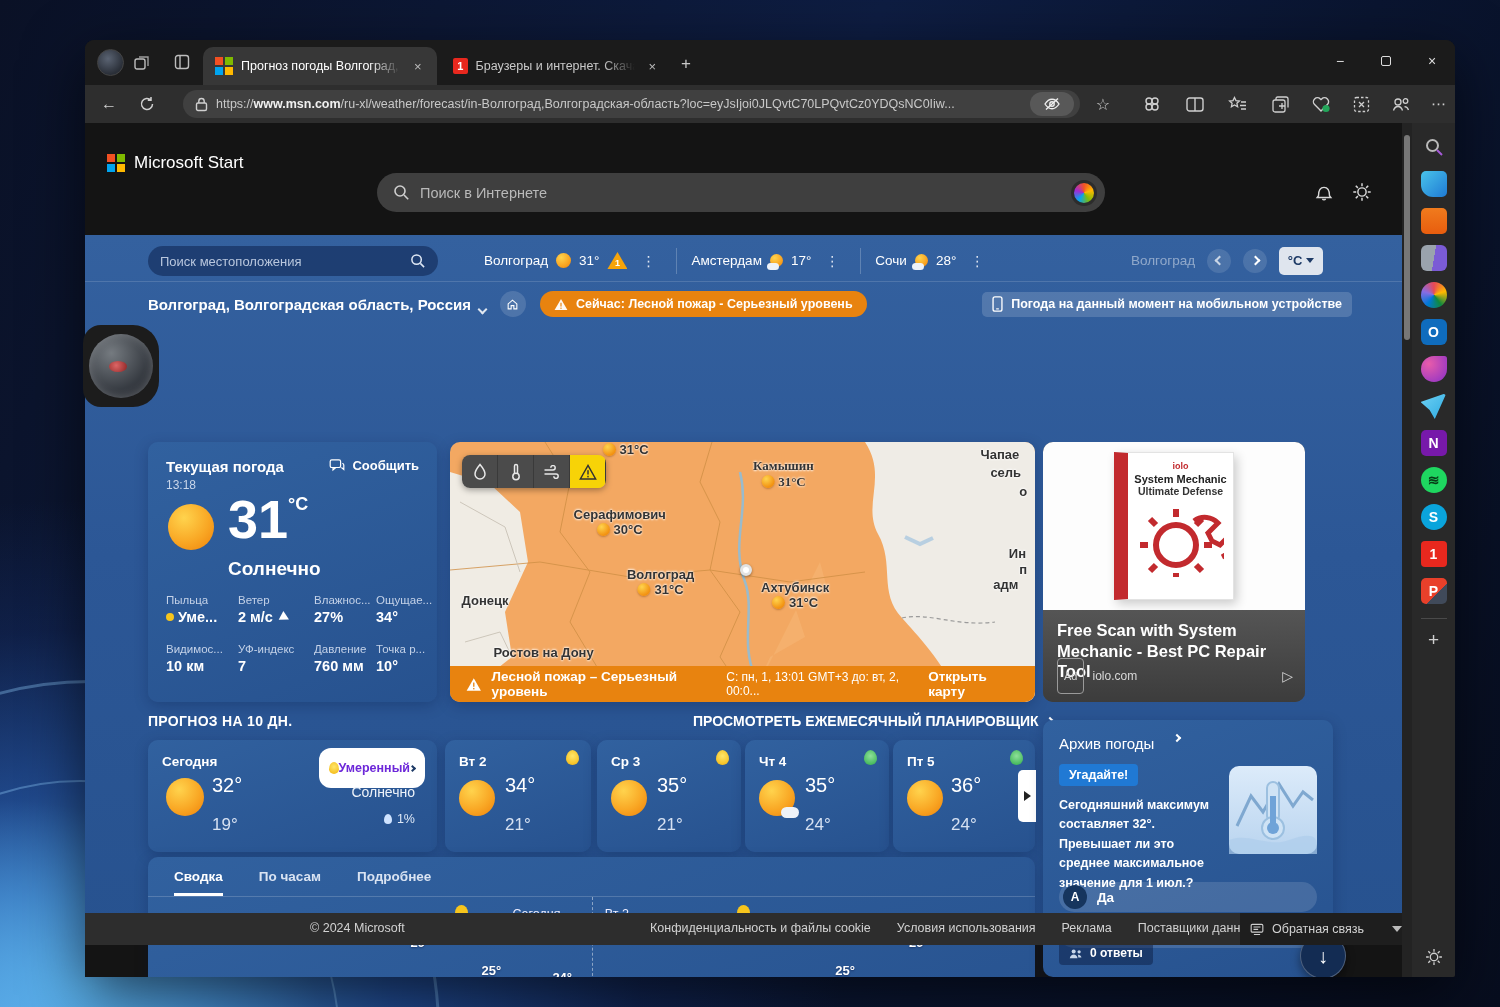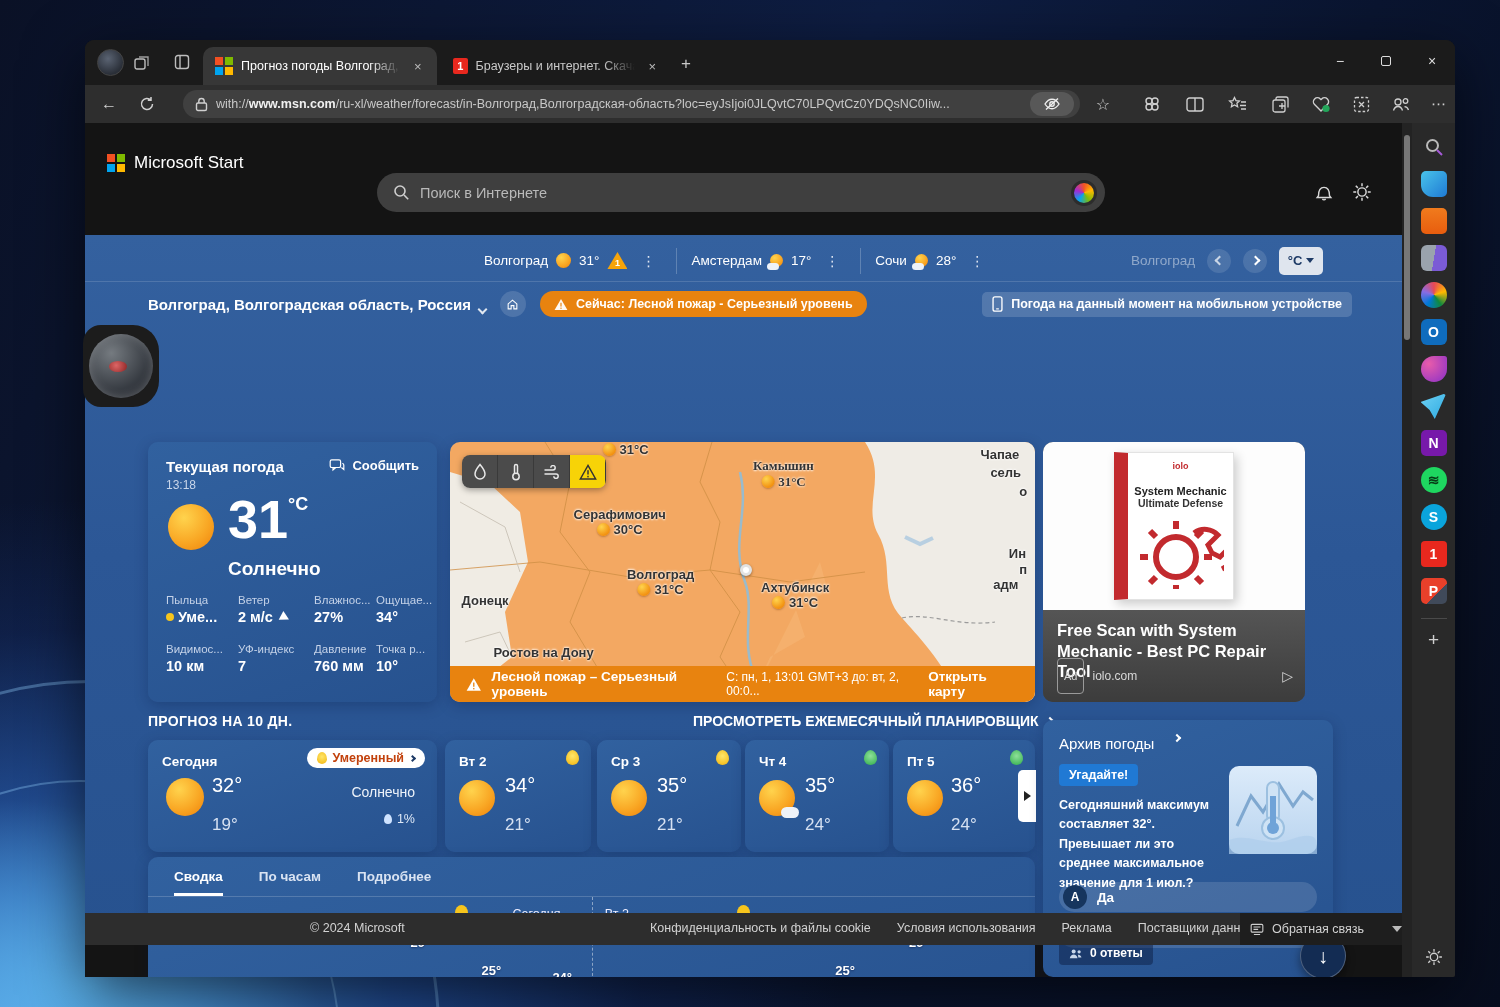--- a/index.html
+++ b/index.html
@@ -96,39 +96,39 @@
   .mdot{width:12px;height:12px;border-radius:50%;background:#fff;border:3px solid #e2e2e2;box-shadow:0 1px 3px rgba(0,0,0,.4)}
   .mapalert{position:absolute;left:0;right:0;bottom:0;height:36px;background:#e8830f;display:flex;align-items:center;gap:10px;padding:0 16px;color:#fff}
   .mapalert .t1{font-size:13.5px;font-weight:bold}
   .mapalert .t2{font-size:12px}
   .mapalert .open{margin-left:auto;font-size:13.5px;font-weight:bold}
   
   .adcard{left:958px;top:207px;width:262px;height:260px;border-radius:10px;overflow:hidden;background:#454545}
   .adimg{position:absolute;left:0;top:0;right:0;height:168px;background:#fdfdfd;display:flex;align-items:center;justify-content:center}
   .adbox{width:120px;height:148px;background:#fff;border:1px solid #e3e3e3;border-left:14px solid #c22a2e;box-shadow:3px 4px 10px rgba(0,0,0,.2);padding:8px 6px;text-align:center;position:relative}
   .adbox .br{color:#c22a2e;font-size:9px;font-weight:bold}
-  .adbox .l1{font-size:11px;font-weight:bold;color:#222;margin-top:14px}
+  .adbox .l1{font-size:11px;font-weight:bold;color:#222;margin-top:2px}
   .adbox .l2{font-size:10.5px;font-weight:bold;color:#333}
   .adtxt{position:absolute;left:0;right:0;bottom:0;height:92px;background:linear-gradient(180deg,#555,#3c3c3c);padding:10px 14px 8px}
   .adtxt .h{font-size:16.5px;font-weight:bold;line-height:1.25}
   .adfoot{position:absolute;left:14px;right:12px;bottom:8px;display:flex;align-items:center;gap:8px;font-size:12px;color:#d8d8d8}
   .adbadge{border:1px solid #9a9a9a;border-radius:4px;padding:11px 6px;font-size:11px}
   .adplay{margin-left:auto;font-size:14px;color:#cfcfcf}
   
   .fhead{position:absolute;left:63px;top:478px;font-size:14px;font-weight:bold;letter-spacing:.3px}
   .planner{position:absolute;left:608px;top:478px;font-size:14px;font-weight:bold;display:flex;align-items:center;gap:8px}
   .daycard{position:absolute;top:505px;height:112px;padding:12px 14px}
   .daycard .dl{font-size:13.5px;font-weight:bold}
   .pollen-ic{position:absolute;right:12px;top:10px;width:13px;height:15px;border-radius:50% 50% 50% 50%/60% 60% 40% 40%}
   .pol-y{background:radial-gradient(circle at 50% 40%,#ffe66a,#f2b40c)}
   .pol-g{background:radial-gradient(circle at 50% 40%,#8fe09a,#2fae4a)}
   .hilo{position:absolute;left:64px;top:34px}
   .hilo .hi{font-size:20px;font-weight:normal}
   .hilo .lo{font-size:17px;color:#d6e1f2;margin-top:8px}
-  .todaybadge{position:absolute;right:12px;top:8px;height:20px;background:#fff;color:#c2410c;border-radius:12px;display:flex;align-items:center;gap:6px;padding:0 10px;font-size:12.5px;font-weight:bold}
+  .todaybadge{position:absolute;right:12px;top:8px;height:40px;background:#fff;color:#6d28d9;border-radius:12px;display:flex;align-items:center;padding:0 10px;font-size:12.5px;font-weight:bold}
   .todaycond{position:absolute;right:22px;top:44px;font-size:14px;color:#eef3fa}
   .precip{position:absolute;right:22px;top:72px;font-size:12.5px;color:#dfe9f7;display:flex;gap:5px;align-items:center}
   .drop{width:8px;height:10px;background:#cfe3ff;border-radius:50% 50% 50% 50%/60% 60% 40% 40%}
   .nextbtn{position:absolute;left:933px;top:535px;width:18px;height:52px;background:#fff;border-radius:5px 0 0 5px;display:flex;align-items:center;justify-content:center;color:#222}
   .nextbtn .tri{width:0;height:0;border-top:5px solid transparent;border-bottom:5px solid transparent;border-left:7px solid #222}
   
   .sumpanel{left:63px;top:622px;width:887px;height:200px;overflow:hidden}
   .sumtabs{display:flex;gap:36px;padding:12px 26px 0;font-size:13.5px;font-weight:bold;color:#d9e3f2;border-bottom:1px solid rgba(255,255,255,.18);height:40px}
   .sumtabs .t{padding-bottom:10px}
   .sumtabs .t.on{color:#fff;border-bottom:3px solid #fff}
@@ -235,21 +235,21 @@
           <path d="M13.5 8a5.5 5.5 0 1 1-1.6-3.9M12 1v3.3H8.8" fill="none" stroke="#cfcfcf" stroke-width="1.5"></path>
         </svg>
     </div>
     <div class="urlpill">
       <svg class="ic" width="13" height="15" viewBox="0 0 13 15" style="margin-right:8px;flex:0 0 auto">
           <g fill="none" stroke="#cfcfcf" stroke-width="1.4">
             <rect x="1.5" y="6" width="10" height="7.5" rx="1.5"></rect>
             <path d="M3.8 6V4.2a2.7 2.7 0 0 1 5.4 0V6"></path>
           </g>
         </svg>
-      <span class="urltext"><span>with://</span><b>www.msn.com</b><span>/ru-xl/weather/forecast/in-Волгоград,Волгоградская-область?loc=eyJsIjoi0JLQvtC70LPQvtCz0YDQsNC0Iiw...</span></span>
+      <span class="urltext"><span>https://</span><b>www.msn.com</b><span>/ru-xl/weather/forecast/in-Волгоград,Волгоградская-область?loc=eyJsIjoi0JLQvtC70LPQvtCz0YDQsNC0Iiw...</span></span>
       <span class="eyepill">
         <svg class="ic" width="18" height="14" viewBox="0 0 18 14">
             <g fill="none" stroke="#eee" stroke-width="1.4">
               <path d="M2 7c2-3.2 4.4-4.8 7-4.8S14 3.8 16 7c-2 3.2-4.4 4.8-7 4.8S4 10.2 2 7Z"></path>
               <circle cx="9" cy="7" r="2.2"></circle>
               <path d="M3 12.5 15 1.5"></path>
             </g>
           </svg>
       </span>
     </div>
@@ -363,20 +363,29 @@
       </div>
       <div class="personalize">
         <span class="sparkle"></span>
         <span>Персонализировать</span>
       </div>
     </div>
 
     <div class="weather">
 
       <div class="citybar">
+        <div class="locsearch">
+          <span>Поиск местоположения</span>
+          <svg class="ic" width="16" height="16" viewBox="0 0 17 17" style="margin-left:auto">
+              <g fill="none" stroke="#dfe8f5" stroke-width="1.6">
+                <circle cx="7" cy="7" r="5"></circle>
+                <path d="M11 11l4 4"></path>
+              </g>
+            </svg>
+        </div>
         <div style="position:absolute;left:385px;display:flex;align-items:center">
           <div class="chip">
             <span>Волгоград</span>
             <span class="sun" style="width:15px;height:15px"></span>
             <span>31°</span>
             <span class="warn1">1</span>
             <span class="dot3">⋮</span>
           </div>
           <div class="chip">
             <span>Амстердам</span>

